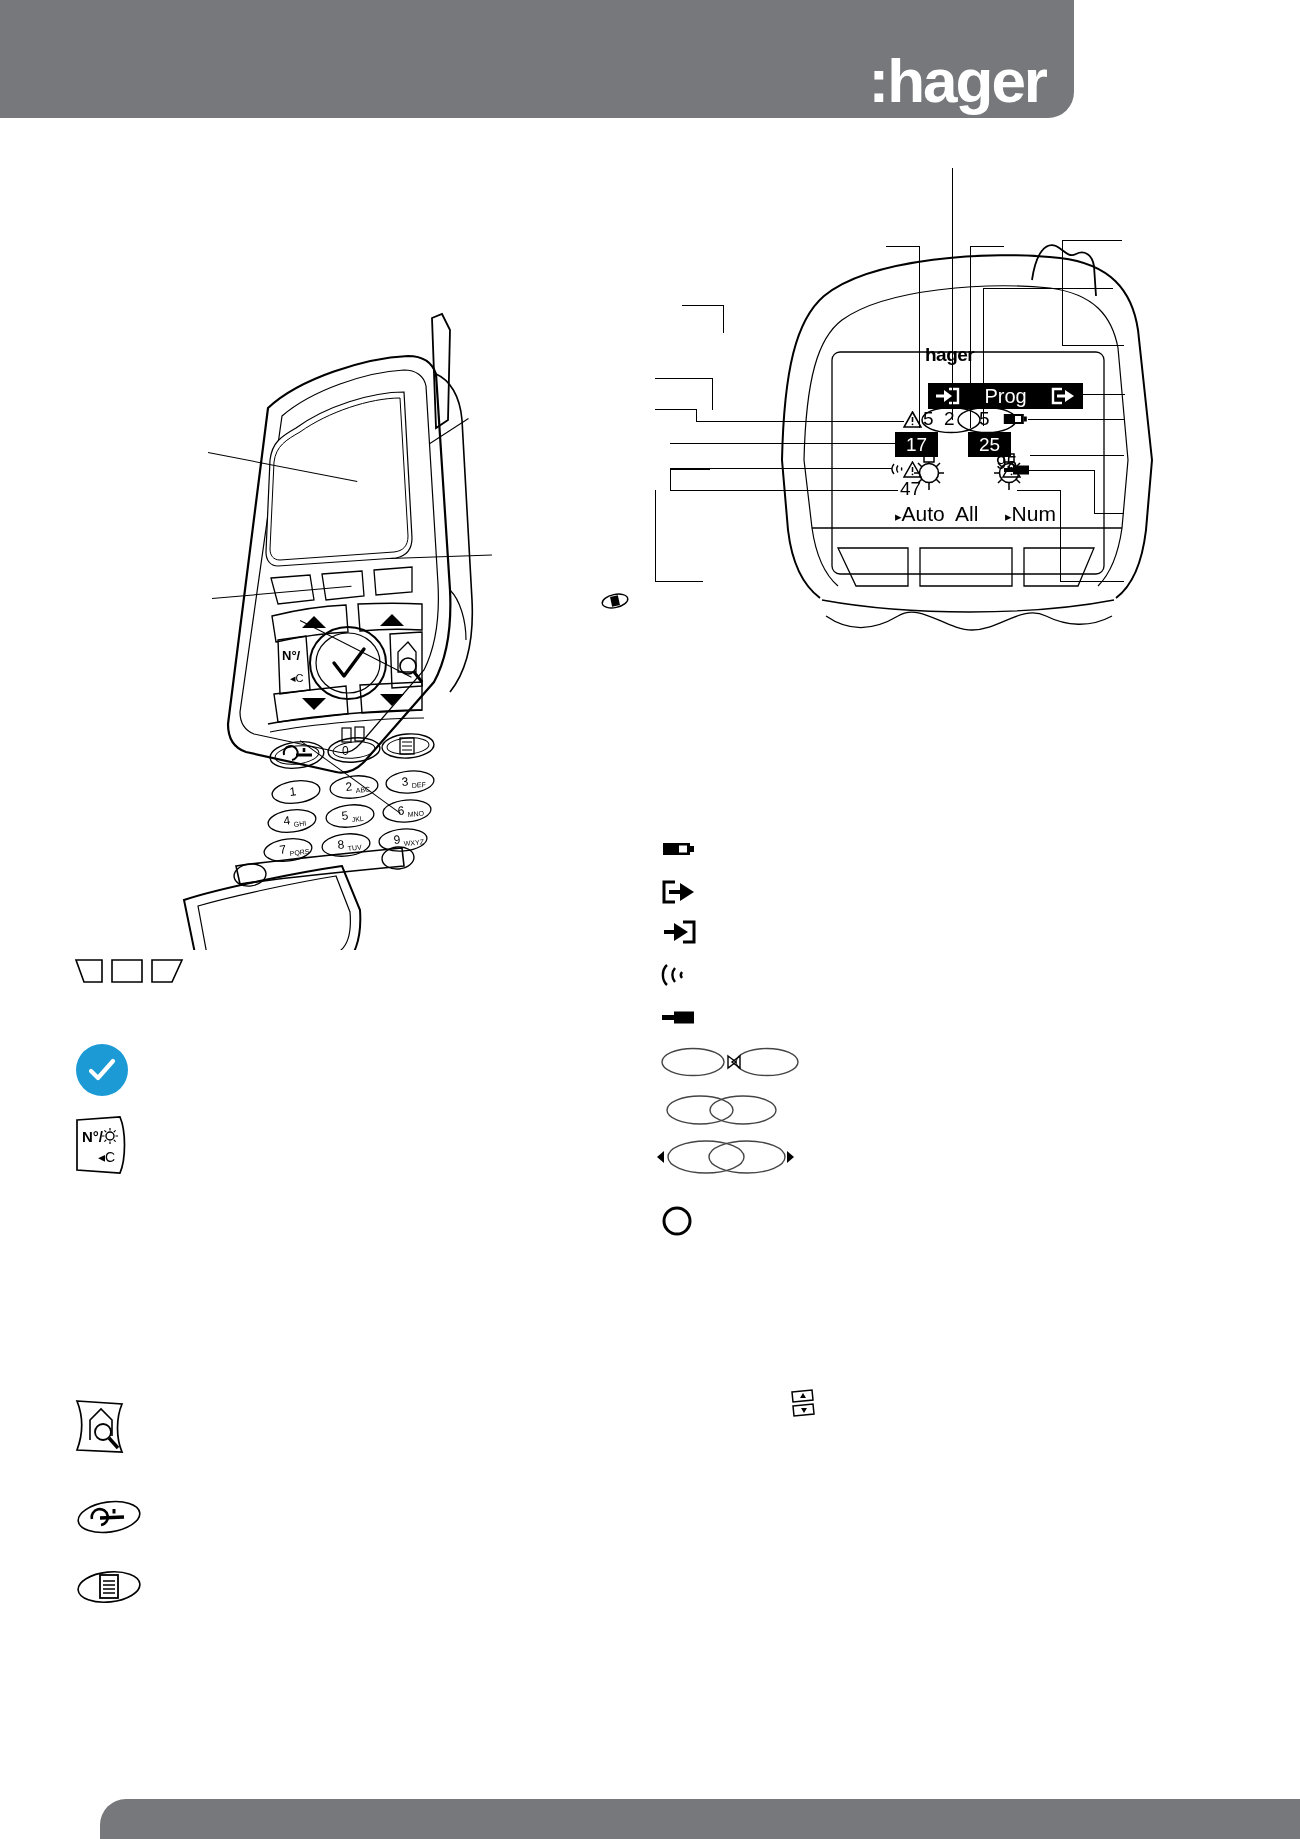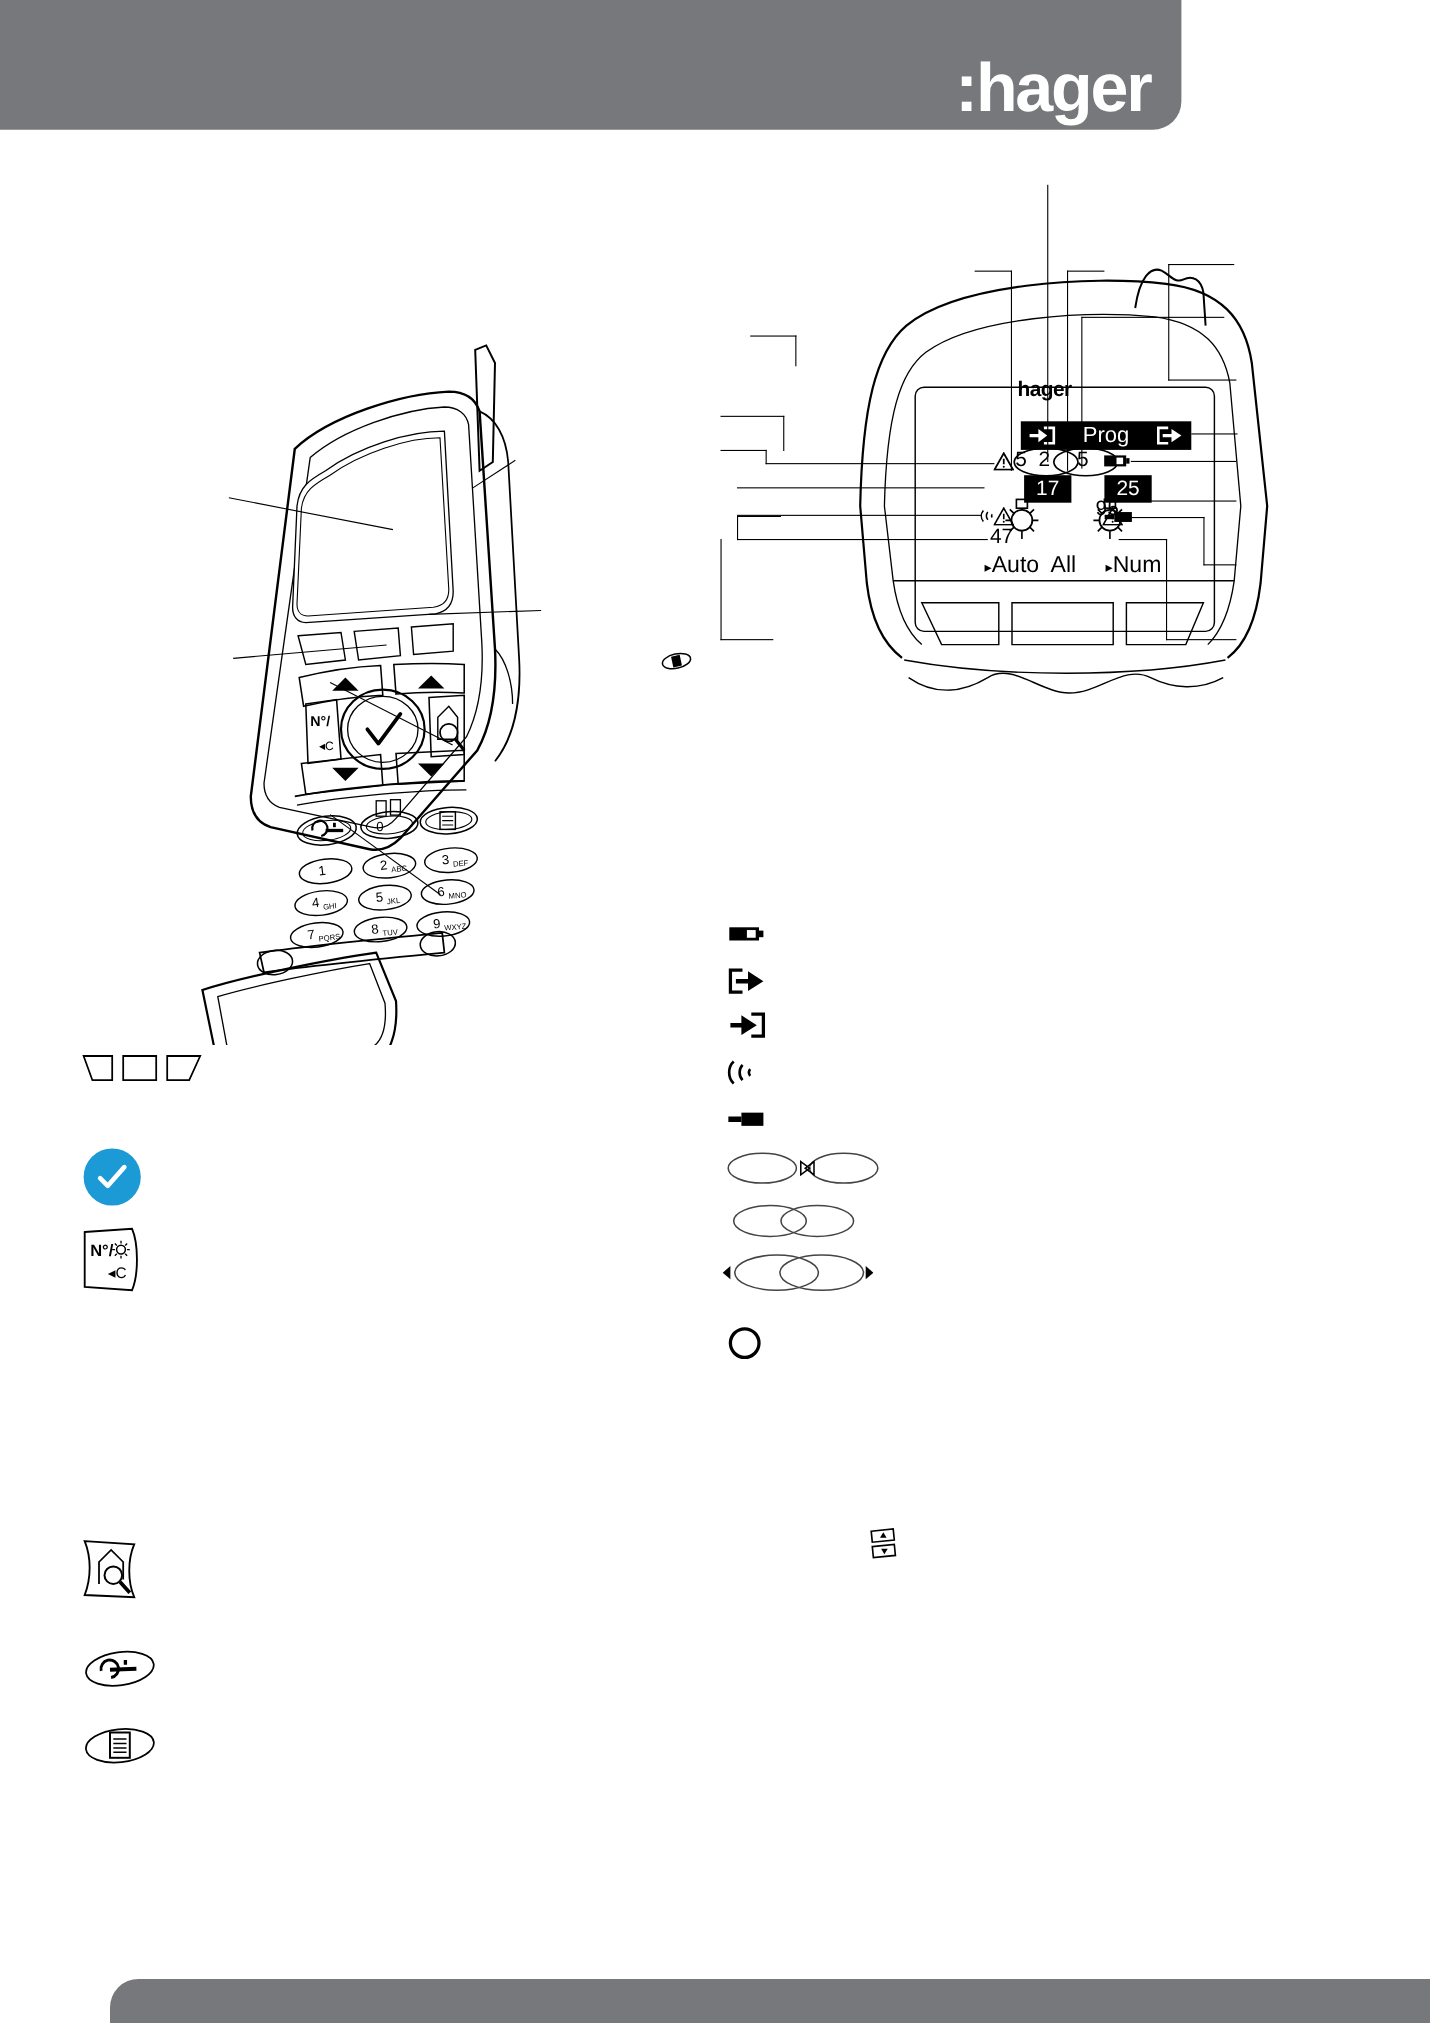--- a/index.html
+++ b/index.html
@@ -59,21 +59,21 @@
     display: flex; align-items: center; justify-content: center;
     font-size: 20px;
   }
   .lcd-titlebar .tb-ic { position: absolute; top: 50%; transform: translateY(-50%); }
 
   .val-box {
     position: absolute;
     background: #000; color: #fff;
     font-size: 19px;
     display: flex; align-items: center; justify-content: center;
-    width: 43px; height: 25px; margin-left: 36px;
+    width: 43px; height: 25px;
   }
 
   .small-lbl { position: absolute; font-size: 19px; color: #000; white-space: nowrap; }
   .soft-lbl  { position: absolute; font-size: 21px; color: #000; white-space: nowrap; }
 
   
   .legend-item { position: absolute; }
 
   .check-key {
     width: 52px; height: 52px; border-radius: 50%;

